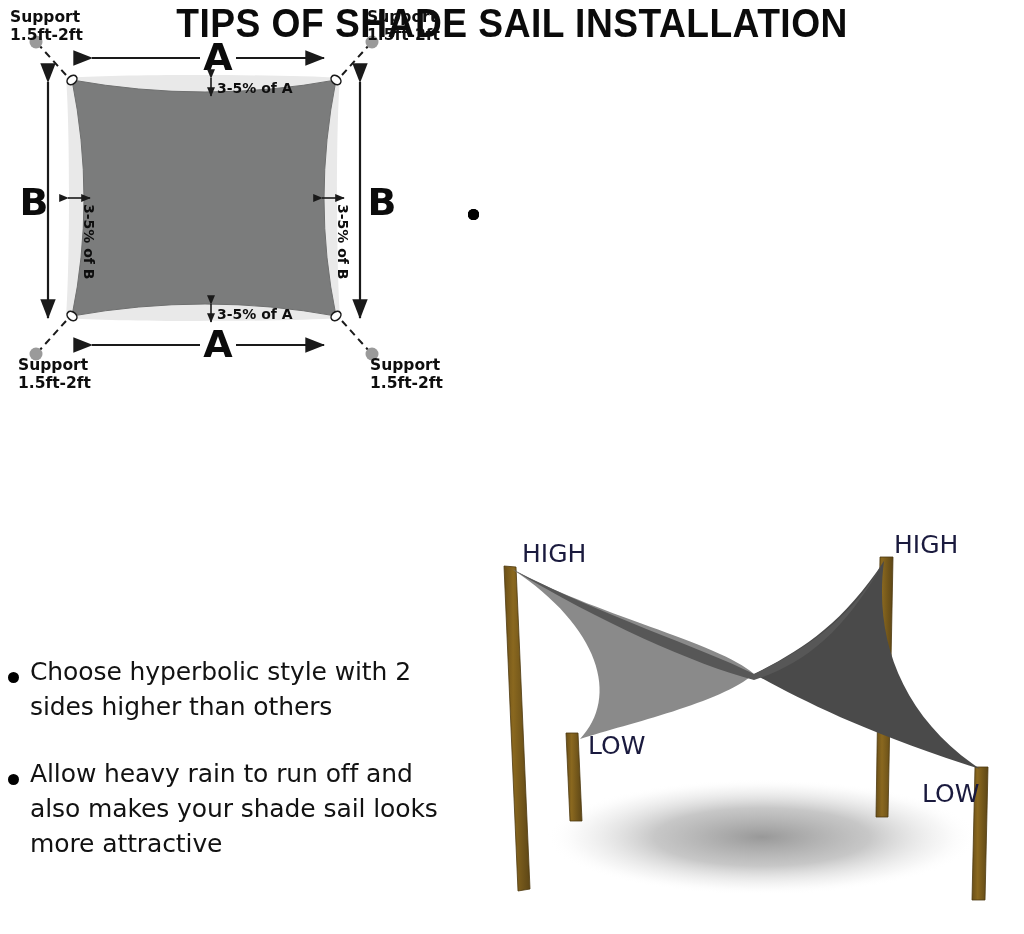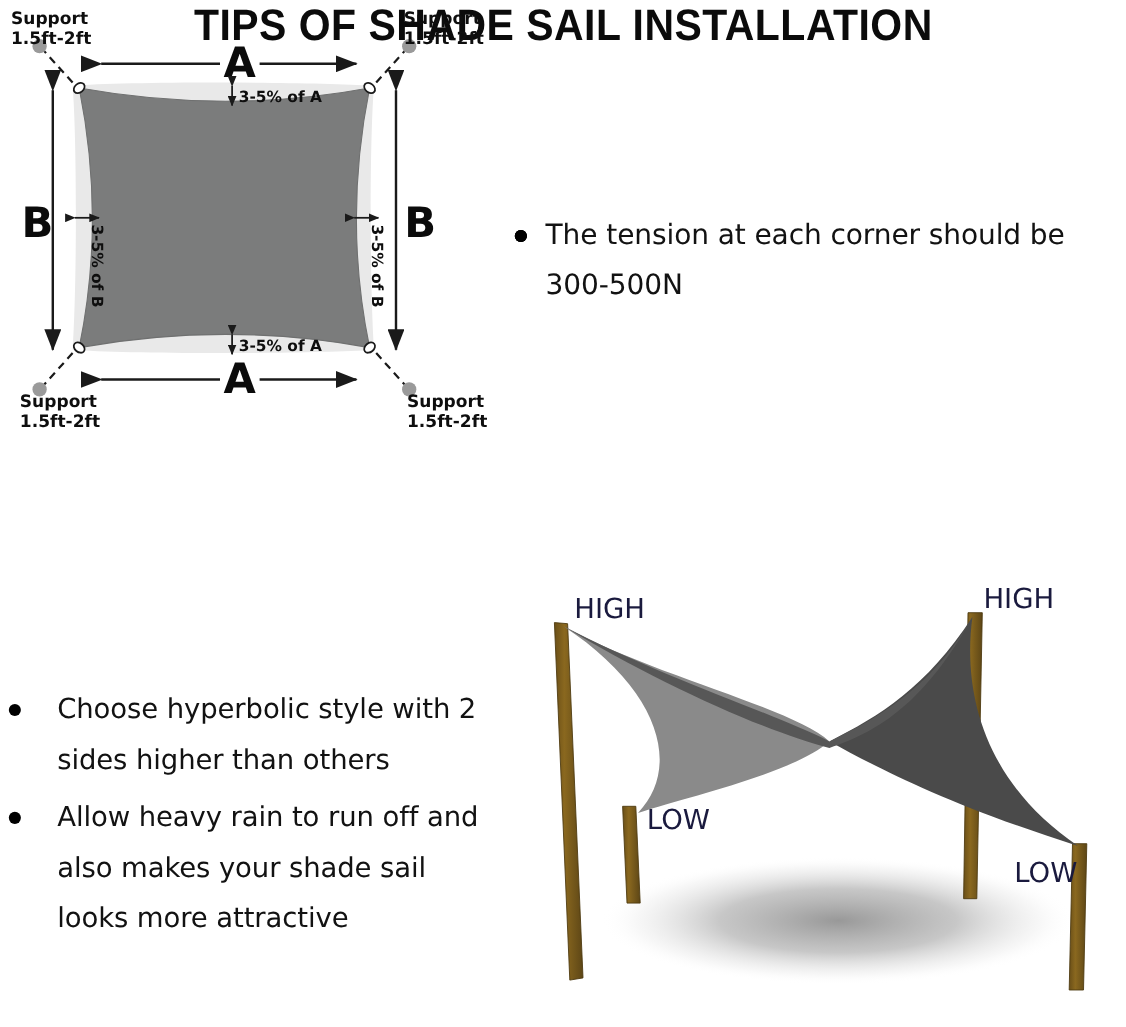--- a/index.html
+++ b/index.html
@@ -69,22 +69,23 @@
   }
   ul.tips li .bullet-dot {
     position: absolute;
     left: 10px; top: 17px;
     width: 11px; height: 11px;
     border-radius: 50%;
     background: #000000;
   }
   #tips-list-bottom ul.tips li {
     font-size: 25px;
-    line-height: 46px;
-    padding-left: 52px;
+    line-height: 35px;
+    padding-left: 30px;
+    margin-top: 32px;
   }
   #tips-list-bottom ul.tips li .bullet-dot { left: 8px; top: 18px; }
 
   
   #hyperbolic-sail {
     left: 470px; top: 517px;
     width: 554px; height: 386px;
   }
   #hyper-svg { display: block; }
 
@@ -210,21 +211,20 @@
 <div id="tips-list-top" class="panel">
   <ul class="tips">
     <li>
       <span class="bullet-dot"></span>
     </li>
     <li>
       <span class="bullet-dot"></span>
     </li>
     <li>
       <span class="bullet-dot"></span>
-      <span>The tension at each corner should be 300-500N</span>
     </li>
   </ul>
 </div>
 
 <div id="tips-list-bottom" class="panel">
   <ul class="tips">
     <li>
       <span class="bullet-dot"></span>
       <span>Choose hyperbolic style with 2 sides higher than others</span>
     </li>

